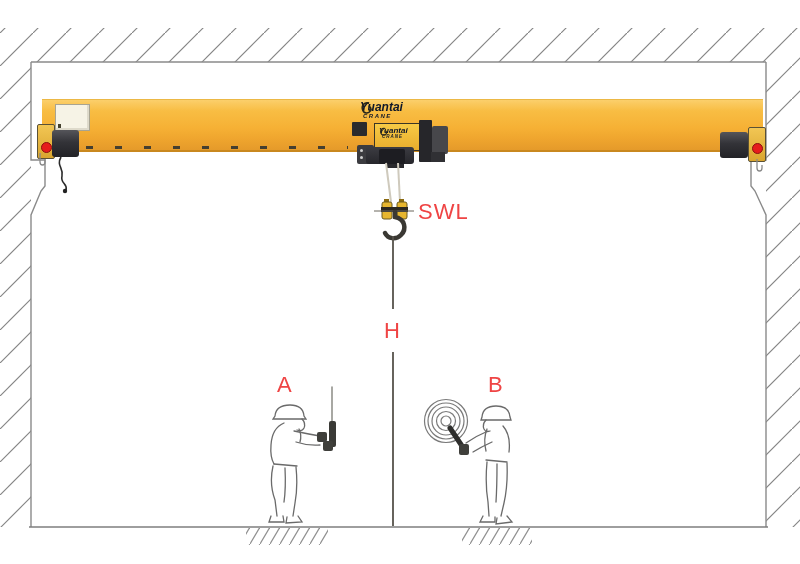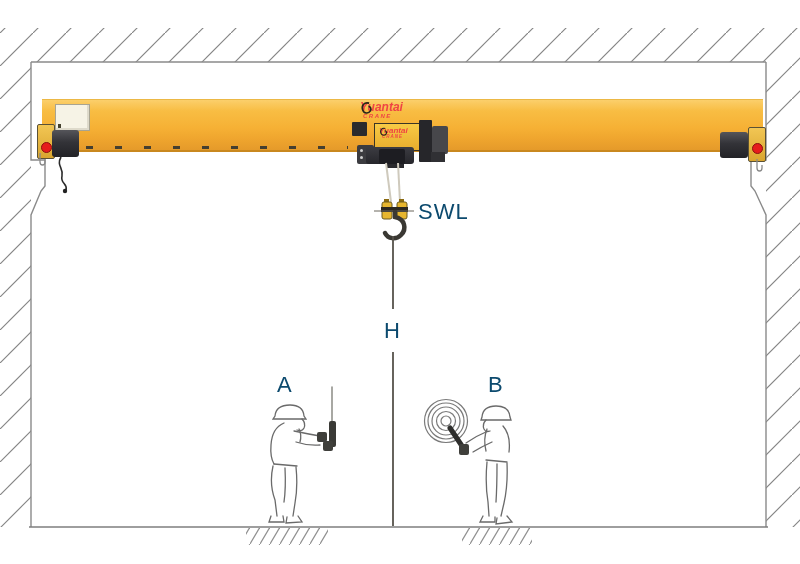--- a/index.html
+++ b/index.html
@@ -35,33 +35,33 @@
   #hoist-plate{left:432px;top:126px;width:16px;height:28px;background:#47474b;border-radius:2px;}
   #hoist-plate2{left:431px;top:152px;width:14px;height:10px;background:#303034;}
   #hoist-brk1{left:352px;top:122px;width:15px;height:14px;background:#2b2b2d;border-radius:1px;}
   #hoist-brk2{left:357px;top:145px;width:17px;height:19px;background:#3c3c40;border-radius:2px;}
   #hoist-brk2 .dot{position:absolute;left:3px;width:3px;height:3px;border-radius:50%;background:#cfcfcf;}
   #hoist-motor{left:366px;top:147px;width:48px;height:17px;background:linear-gradient(180deg,#3c3c42,#26262b);border-radius:3px;}
   #hoist-motor2{left:379px;top:149px;width:26px;height:15px;background:#1d1d22;border-radius:2px;}
   #hoist-motor3{left:386px;top:164px;width:18px;height:4px;background:#2a2a2e;}
 
   
-  .logo{position:absolute;z-index:5;display:flex;align-items:center;color:#ef4444;line-height:1;}
+  .logo{position:absolute;z-index:5;display:flex;align-items:center;color:#0f172a;line-height:1;}
   .logo .txt{display:flex;flex-direction:column;}
   .logo .nm{font-weight:bold;font-style:italic;}
   .logo .sub{font-style:italic;font-weight:bold;letter-spacing:1.5px;margin-left:3px;}
   #beam-logo{left:360px;top:101px;}
   #beam-logo .nm{font-size:12px;}
   #beam-logo .sub{font-size:6px;}
   #hoist-logo{left:379px;top:127px;}
   #hoist-logo .nm{font-size:8px;}
   #hoist-logo .sub{font-size:4.5px;letter-spacing:1px;}
 
   
-  .lbl{position:absolute;z-index:7;color:#0c4a6e;font-size:22px;letter-spacing:1px;}
+  .lbl{position:absolute;z-index:7;color:#ef4444;font-size:22px;letter-spacing:1px;}
   #lbl-swl{left:418px;top:199px;}
   #lbl-h{left:384px;top:318px;}
   #lbl-a{left:277px;top:372px;}
   #lbl-b{left:488px;top:372px;}
 </style>
 </head>
 <body>
 
 <div id="canvas">
 

